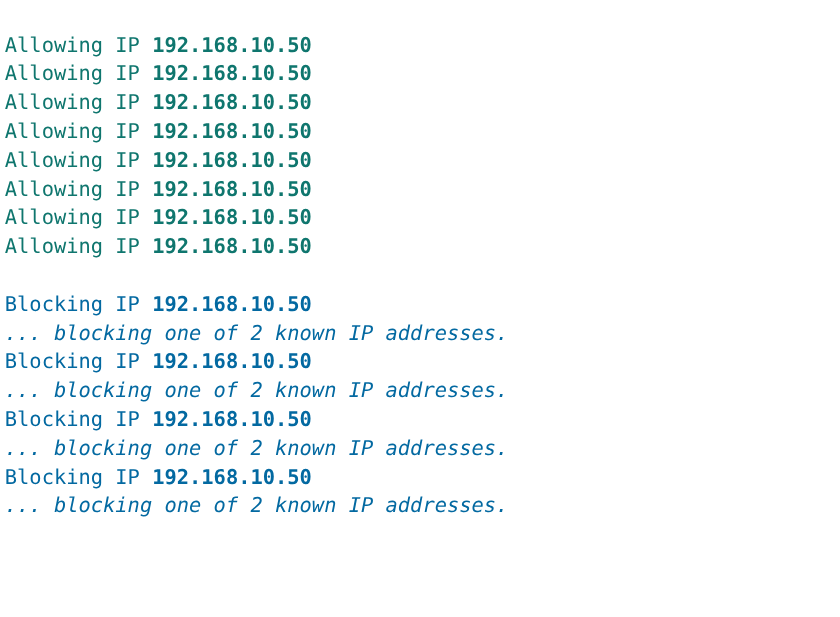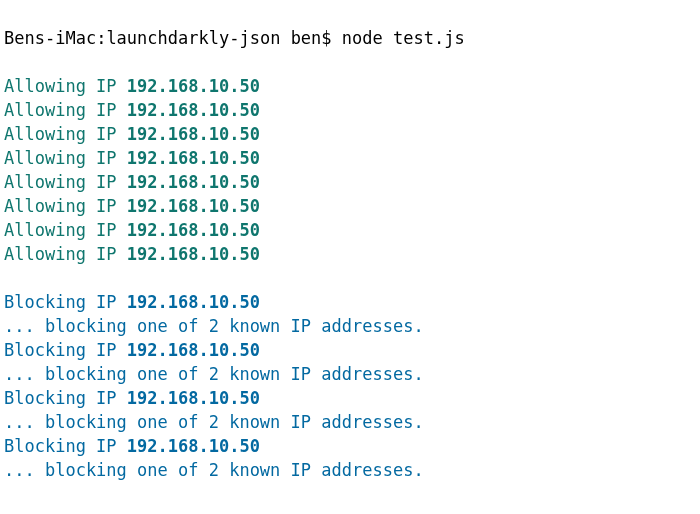--- a/index.html
+++ b/index.html
@@ -17,23 +17,22 @@
     padding: 2px 4px;
     white-space: pre;
     color: #000000;
   }
   .line {
     display: block;
   }
   .green { color: #0f766e; }
   .red { color: #0369a1; }
   .bold { font-weight: bold; margin-top: 35px; }
-  .italic { }
+  .italic { font-style: italic; }
 </style>
 </head>
 <body>
 
 <div class="terminal">
-<span class="line"><span>Bens-iMac</span>:<span>launchdarkly-json</span> <span>ben</span>$ <span>node test.js</span></span>
 <div id="allow-container"><span class="line"><span class="green">Allowing IP </span><span class="green bold">192.168.10.50</span></span><span class="line"><span class="green">Allowing IP </span><span class="green bold">192.168.10.50</span></span><span class="line"><span class="green">Allowing IP </span><span class="green bold">192.168.10.50</span></span><span class="line"><span class="green">Allowing IP </span><span class="green bold">192.168.10.50</span></span><span class="line"><span class="green">Allowing IP </span><span class="green bold">192.168.10.50</span></span><span class="line"><span class="green">Allowing IP </span><span class="green bold">192.168.10.50</span></span><span class="line"><span class="green">Allowing IP </span><span class="green bold">192.168.10.50</span></span><span class="line"><span class="green">Allowing IP </span><span class="green bold">192.168.10.50</span></span></div>
 <div id="block-container"><span class="line"><span class="red">Blocking IP </span><span class="red bold">192.168.10.50</span></span><span class="line red italic">... blocking one of 2 known IP addresses.</span><span class="line"><span class="red">Blocking IP </span><span class="red bold">192.168.10.50</span></span><span class="line red italic">... blocking one of 2 known IP addresses.</span><span class="line"><span class="red">Blocking IP </span><span class="red bold">192.168.10.50</span></span><span class="line red italic">... blocking one of 2 known IP addresses.</span><span class="line"><span class="red">Blocking IP </span><span class="red bold">192.168.10.50</span></span><span class="line red italic">... blocking one of 2 known IP addresses.</span></div>
 
 </div>
 
 </body></html>

